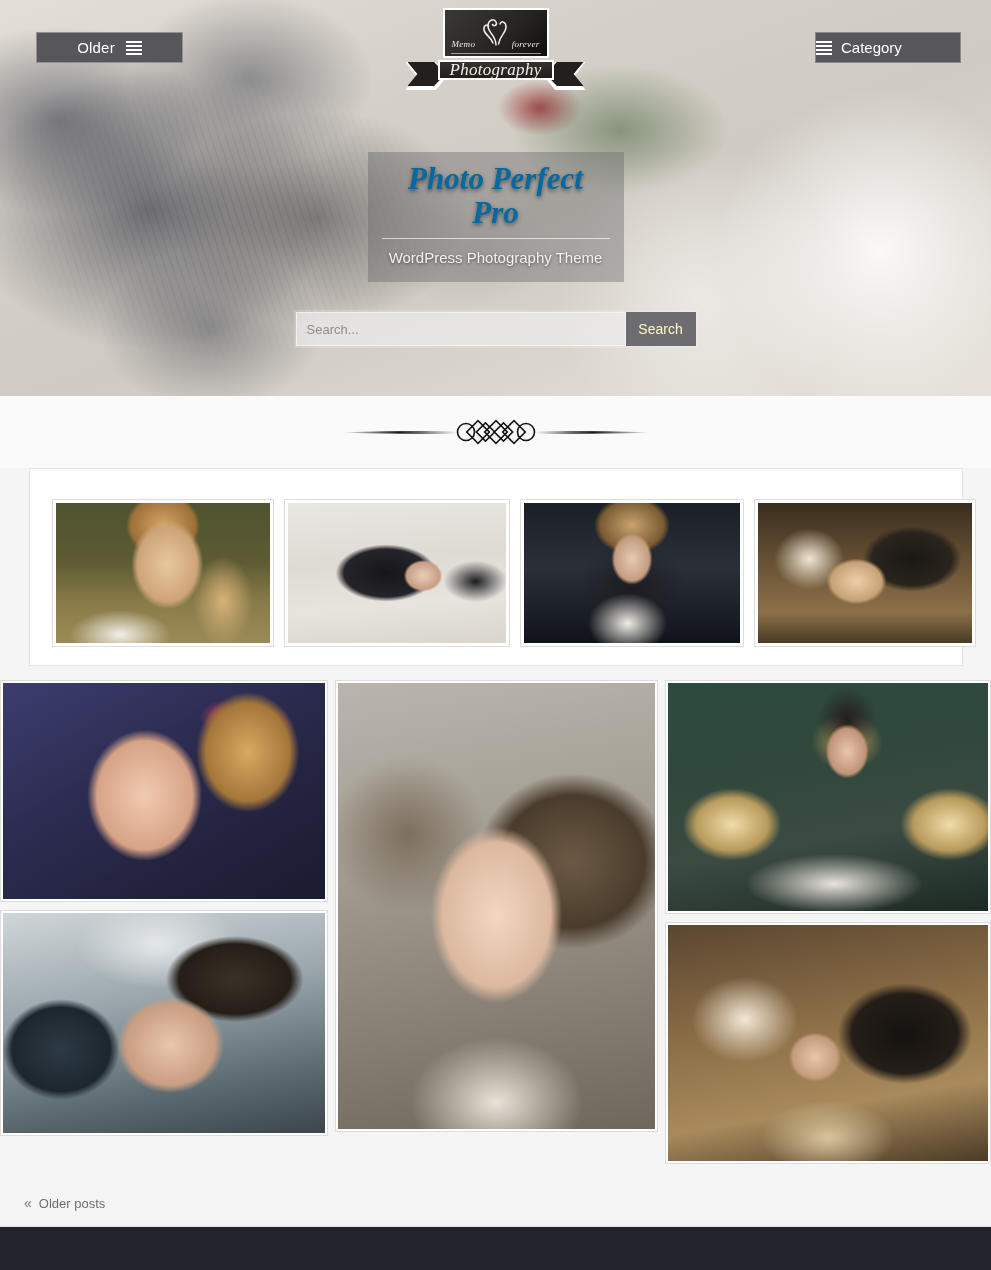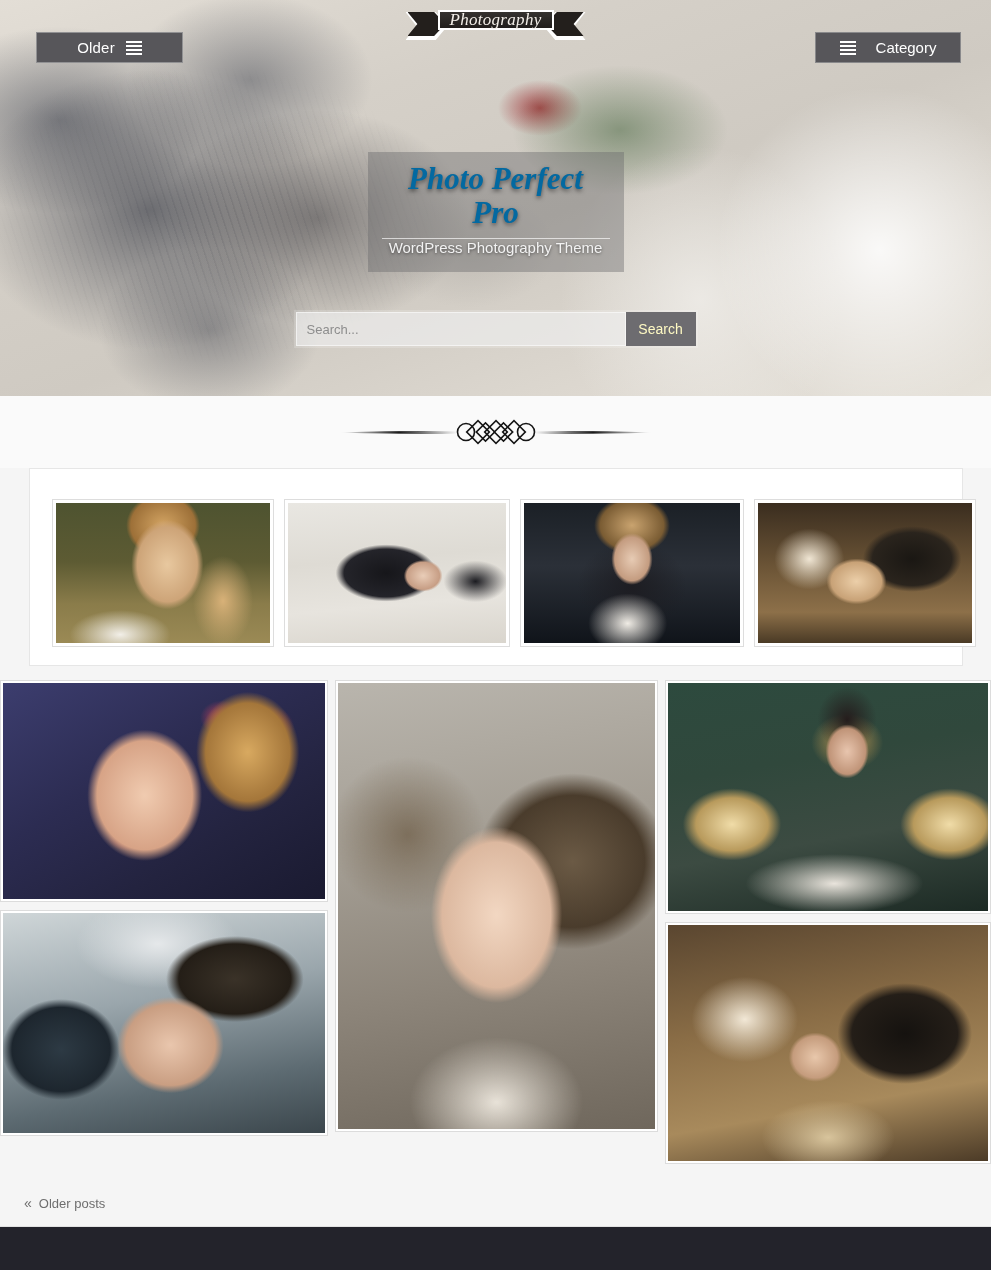--- a/index.html
+++ b/index.html
@@ -57,21 +57,21 @@
   .burger { display: inline-flex; flex-direction: column; gap: 2px; }
   .burger i { display: block; width: 16px; height: 2px; background: #fff; }
 
   
   .cat-btn {
     position: absolute; right: 30px; top: 32px;
     width: 146px; height: 31px;
     background: #57565a;
     border: 1px solid rgba(255,255,255,.30);
     color: #fff; font-size: 15px;
-    display: flex; align-items: center; justify-content: center; gap: 20px;
+    display: flex; align-items: center; gap: 9px;
     cursor: pointer;
   }
   .listicon { position: relative; width: 16px; height: 13px; }
   .listicon i {
     position: absolute; left: 0; width: 16px; height: 2px; background: #fff;
   }
   .listicon i:nth-child(1) { top: 0; }
   .listicon i:nth-child(2) { top: 4px; }
   .listicon i:nth-child(3) { top: 8px; }
   .listicon i:nth-child(4) { top: 12px; }
@@ -150,21 +150,21 @@
   }
   .hero-title {
     color: #0369a1; font-size: 31px; line-height: 1.1;
     font-family: "Liberation Serif", serif;
     font-style: italic; font-weight: bold;
     text-shadow: 0 2px 4px rgba(0,0,0,.5);
     padding-bottom: 8px;
     border-bottom: 1px solid rgba(255,255,255,.65);
   }
   .hero-sub {
-    color: #f2f2f2; font-size: 15px;
+    margin-top: 10px; color: #f2f2f2; font-size: 15px;
     text-shadow: 0 1px 3px rgba(0,0,0,.5);
   }
 
   
   .search-wrap {
     position: absolute; left: 50%; top: 310px;
     transform: translateX(-50%);
     width: 404px; height: 38px;
     display: flex;
     background: rgba(255,255,255,.18);
@@ -328,20 +328,32 @@
     <span class="listicon">
         <i></i>
         <i></i>
         <i></i>
         <i></i>
       </span>
     <span>Category</span>
   </div>
 
   <div class="logo-wrap">
+    <div class="logo-box">
+      <svg class="logo-swirl" width="44" height="34" viewBox="0 0 44 34">
+        <g fill="none" stroke="#f3efe8" stroke-width="1.5" stroke-linecap="round">
+          <path d="M22 32 C22 22, 14 20, 14 13 C14 7, 20 5, 22 9 C23.5 12, 20 14, 18.5 11.5"></path>
+          <path d="M24.5 31 C26 22, 32 20, 32 14 C32 9, 27 7, 26 11"></path>
+          <path d="M19 30 C17 24, 11 22, 10 17 C9.4 12.5, 13 10.5, 14.5 13.5"></path>
+        </g>
+      </svg>
+      <span class="logo-memo">Memo</span>
+      <span class="logo-forever">forever</span>
+      <span class="logo-rule"></span>
+    </div>
     <div class="ribbon">
       <span class="ribbon-tail left"></span>
       <span class="ribbon-tail-in left"></span>
       <span class="ribbon-tail right"></span>
       <span class="ribbon-tail-in right"></span>
       <span class="ribbon-main">
         <span>Photography</span>
       </span>
     </div>
   </div>

